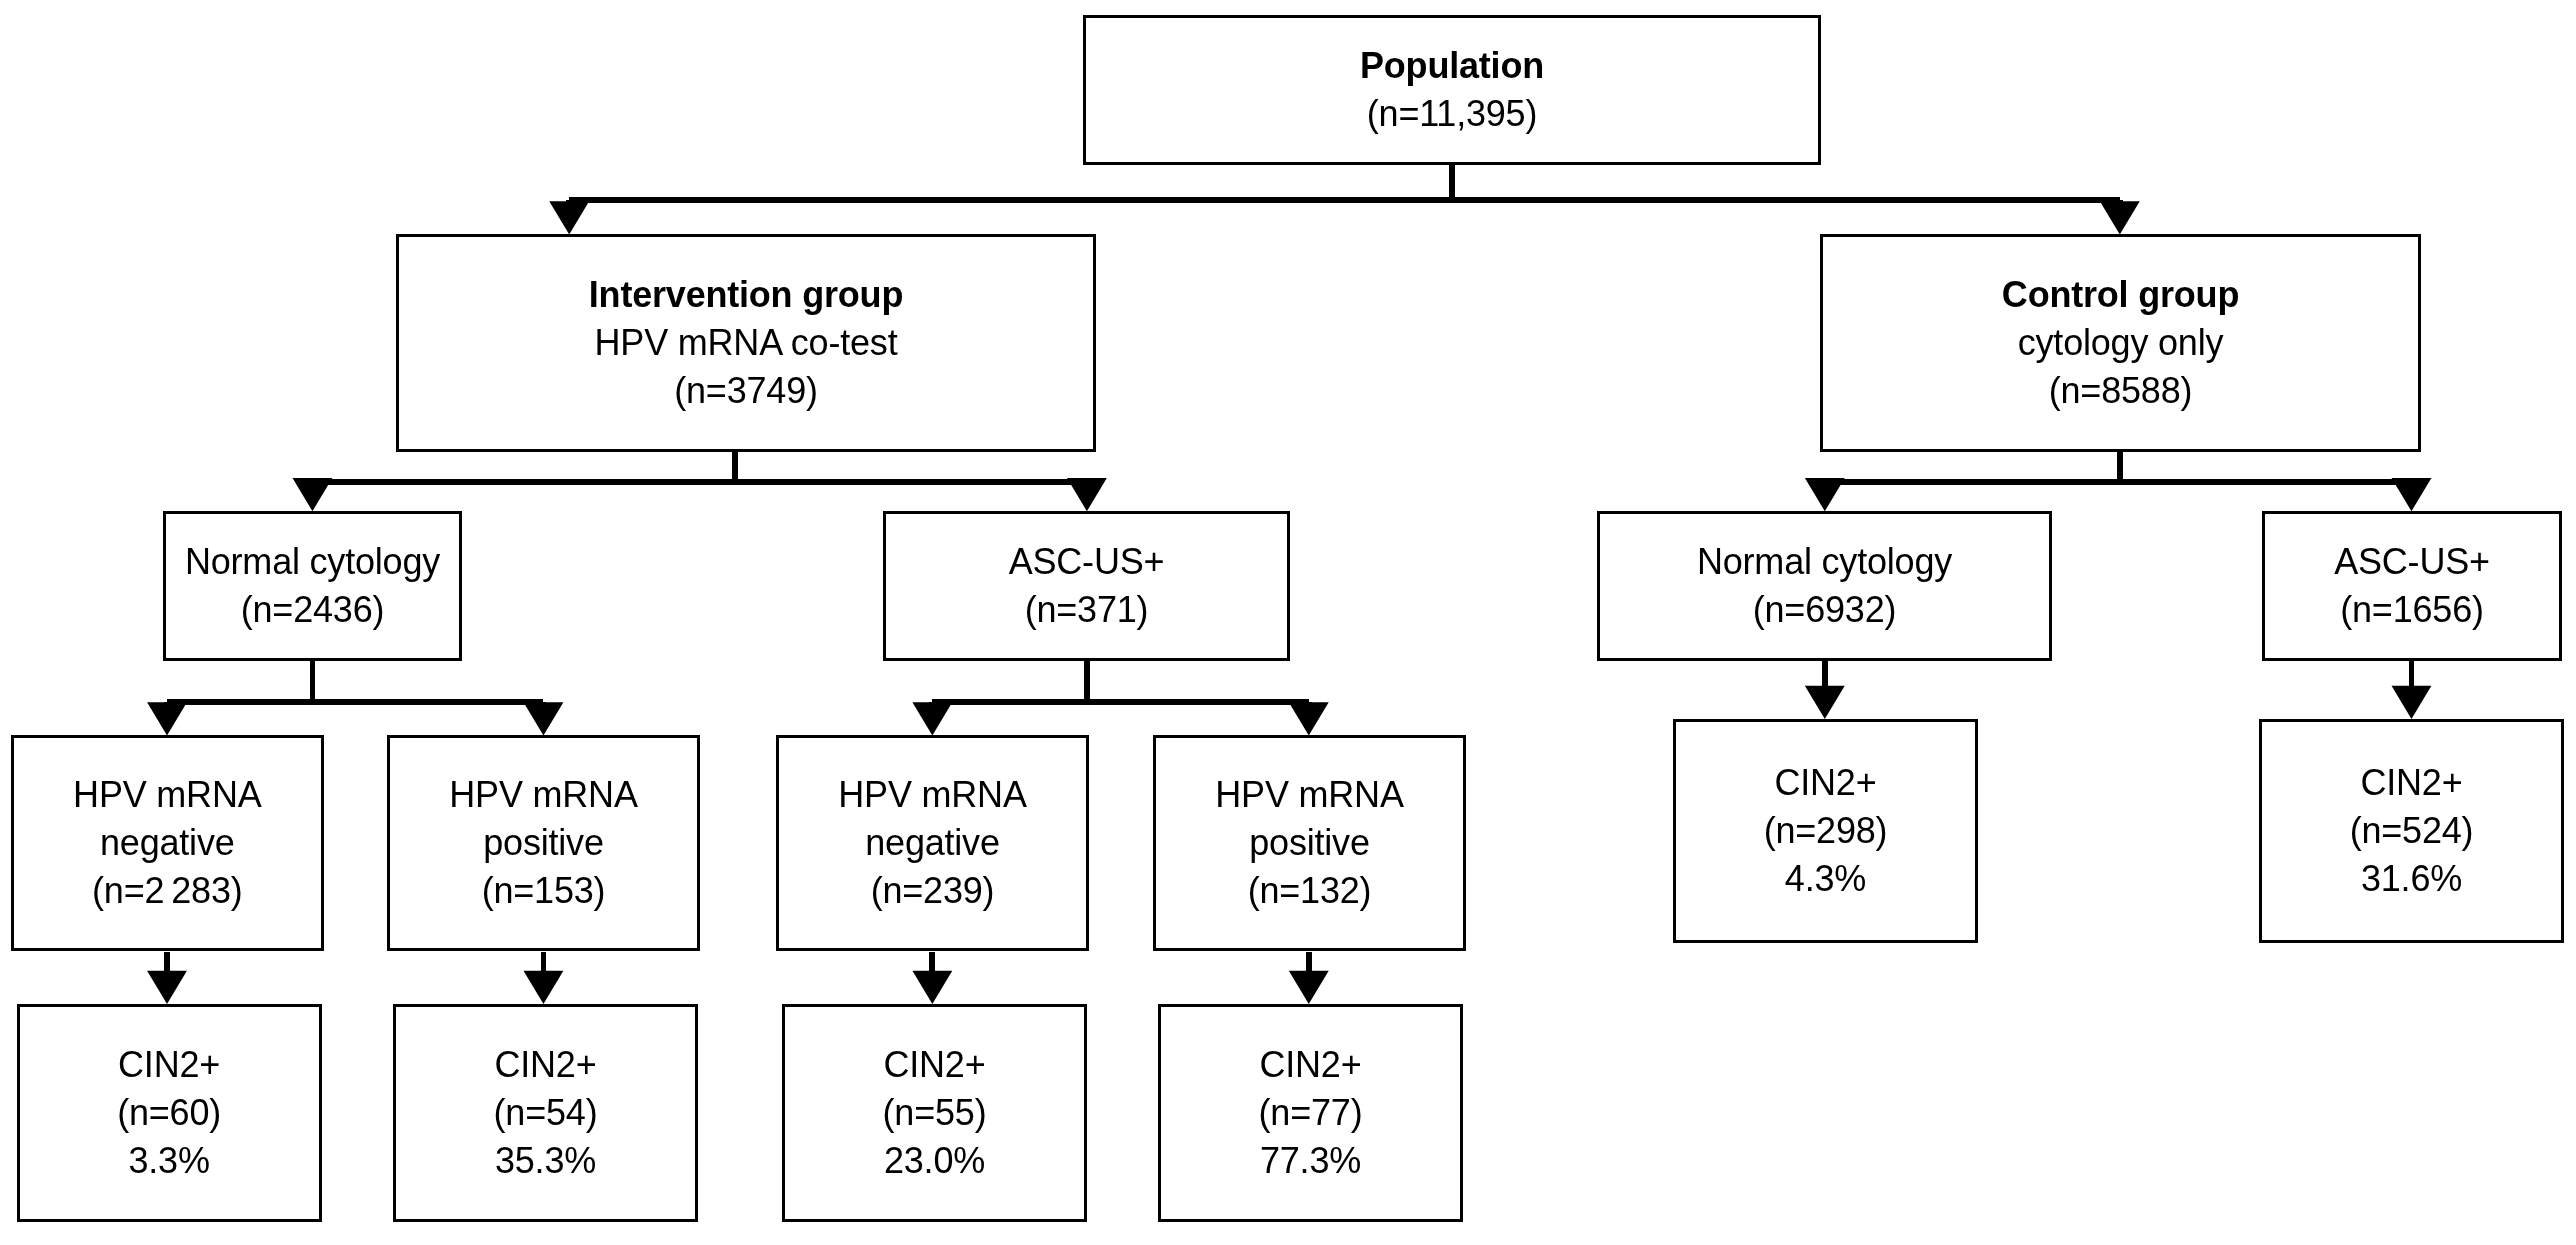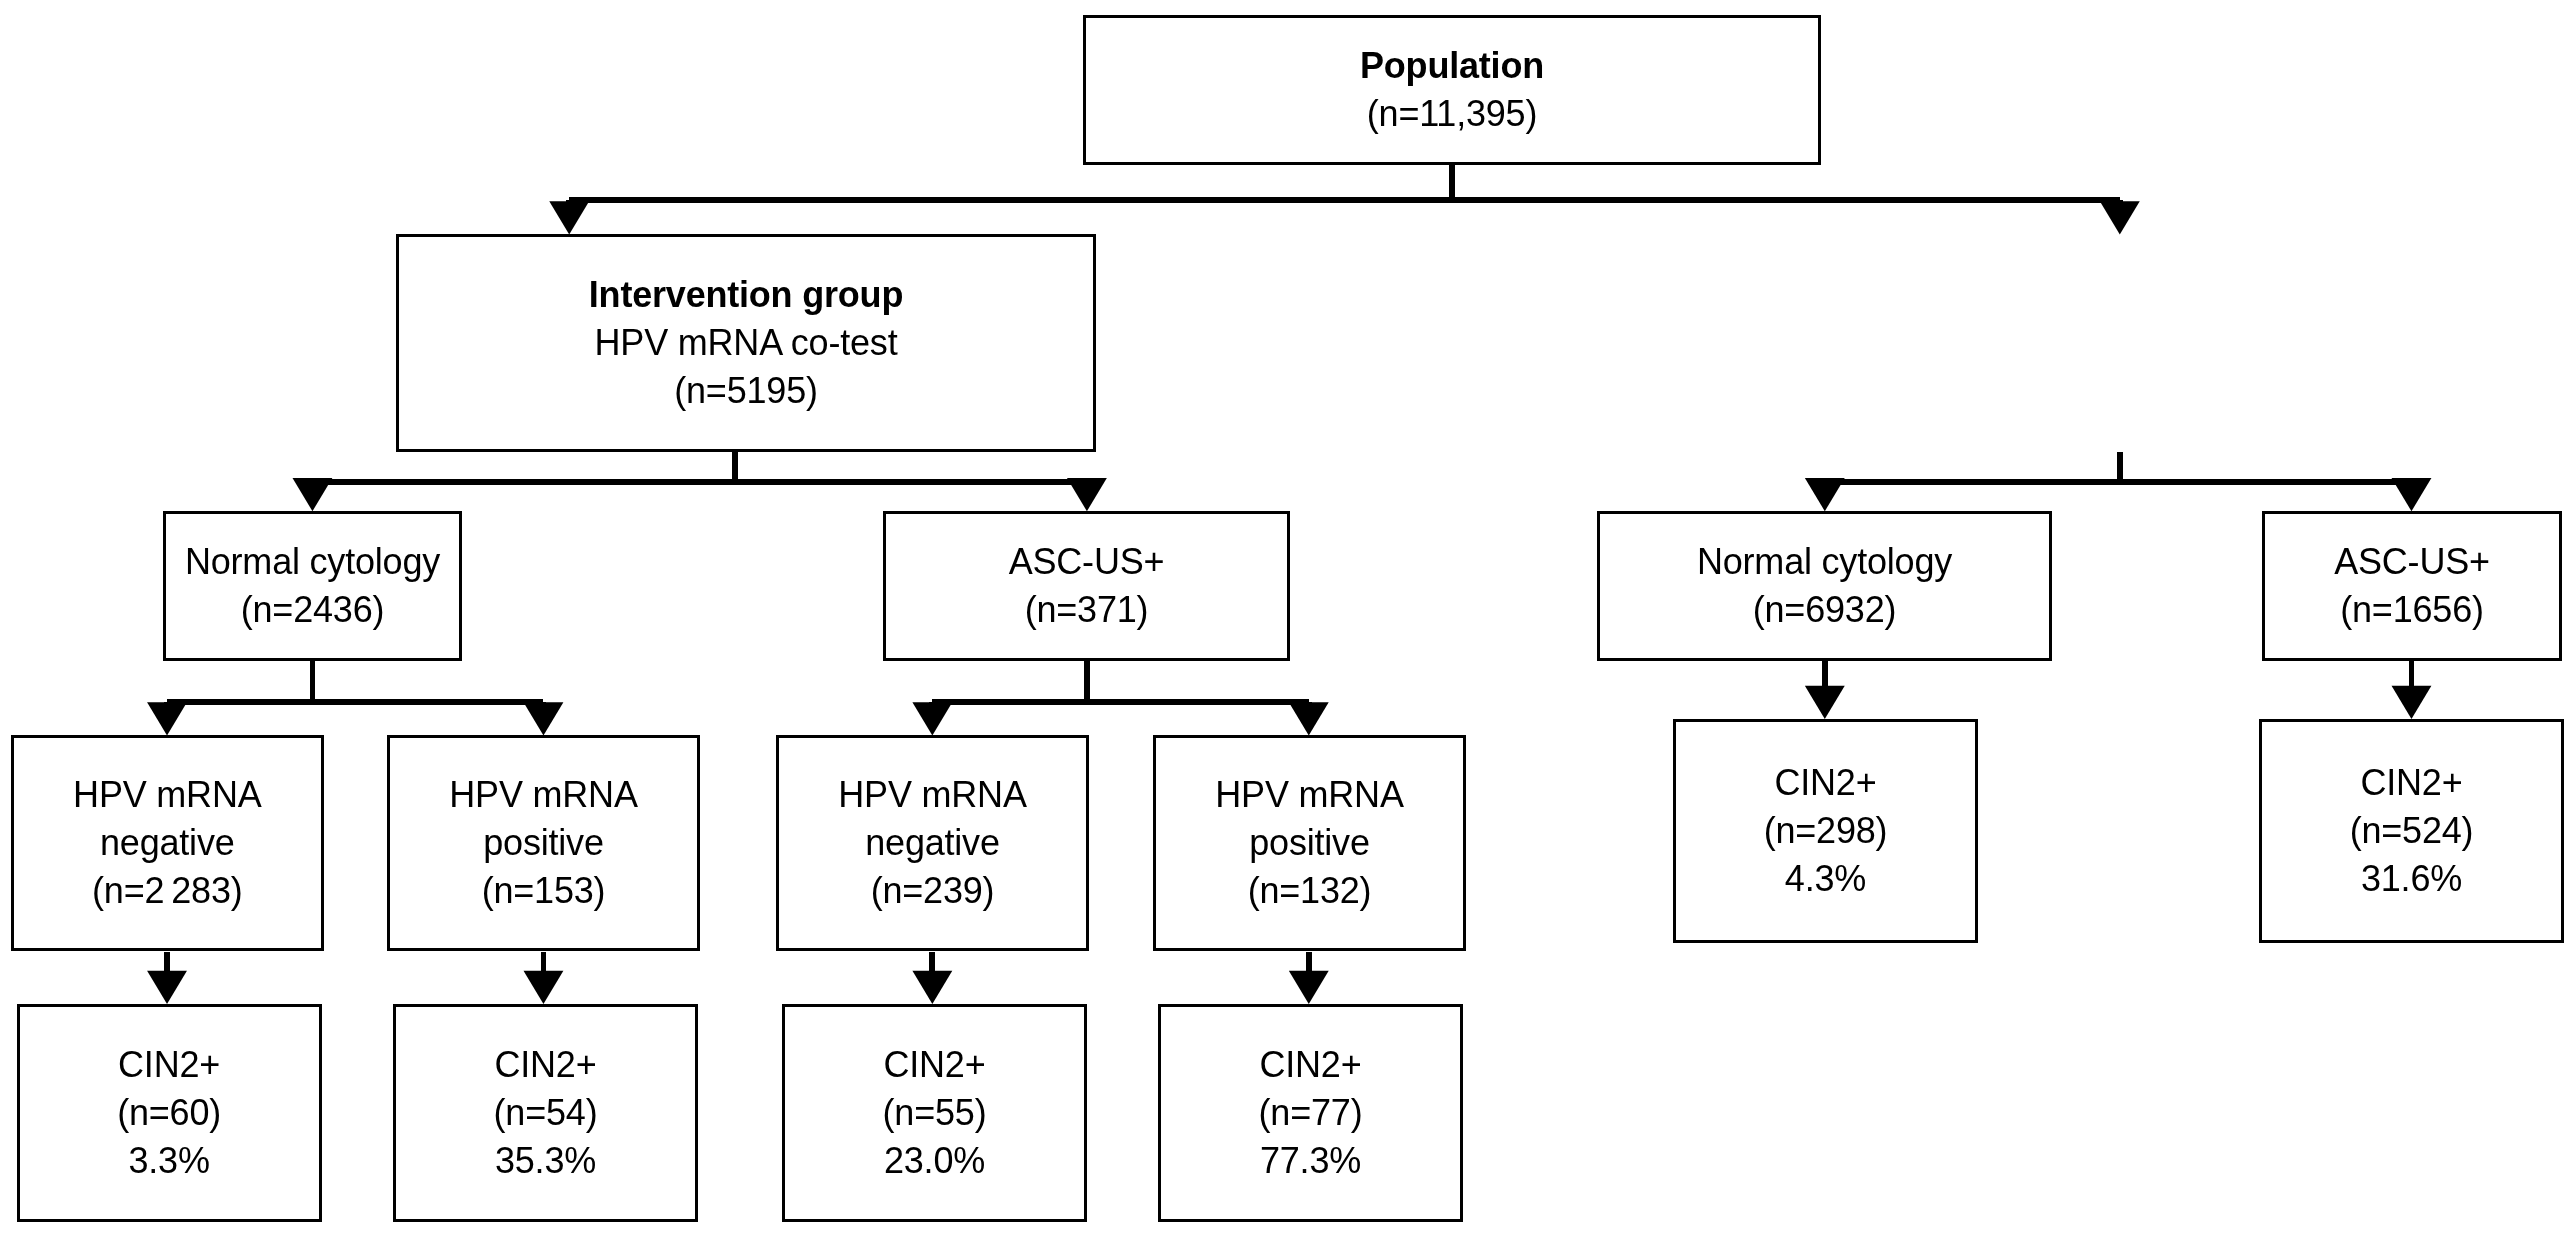--- a/index.html
+++ b/index.html
@@ -98,21 +98,26 @@
       <line x1="1575" y1="1145" x2="1575" y2="1170" stroke="#000000" stroke-width="7" shape-rendering="crispEdges"></line>
       <polygon points="1551,1168 1599,1168 1575,1208" fill="#000000"></polygon>
     </svg>
 <div class="node-box" style="left: 1083px; top: 15px; width: 738px; height: 150px; border-color: rgb(0, 0, 0); background: rgb(255, 255, 255);">
       <span class="node-line bold">Population</span>
       <span class="node-line">(n=11,395)</span>
     </div>
     <div class="node-box" style="left: 396px; top: 234px; width: 700px; height: 218px; border-color: rgb(0, 0, 0); background: rgb(255, 255, 255);">
       <span class="node-line bold">Intervention group</span>
       <span class="node-line">HPV mRNA co-test</span>
-      <span class="node-line">(n=5195)</span>
+      <span class="node-line">(n=3749)</span>
+    </div>
+    <div class="node-box" style="left: 1820px; top: 234px; width: 601px; height: 218px; border-color: rgb(0, 0, 0); background: rgb(255, 255, 255);">
+      <span class="node-line bold">Control group</span>
+      <span class="node-line">cytology only</span>
+      <span class="node-line">(n=8588)</span>
     </div>
     <div class="node-box" style="left: 163px; top: 511px; width: 299px; height: 150px; border-color: rgb(0, 0, 0); background: rgb(255, 255, 255);">
       <span class="node-line">Normal cytology</span>
       <span class="node-line">(n=2436)</span>
     </div>
     <div class="node-box" style="left: 883px; top: 511px; width: 407px; height: 150px; border-color: rgb(0, 0, 0); background: rgb(255, 255, 255);">
       <span class="node-line">ASC-US+</span>
       <span class="node-line">(n=371)</span>
     </div>
     <div class="node-box" style="left: 1597px; top: 511px; width: 455px; height: 150px; border-color: rgb(0, 0, 0); background: rgb(255, 255, 255);">

